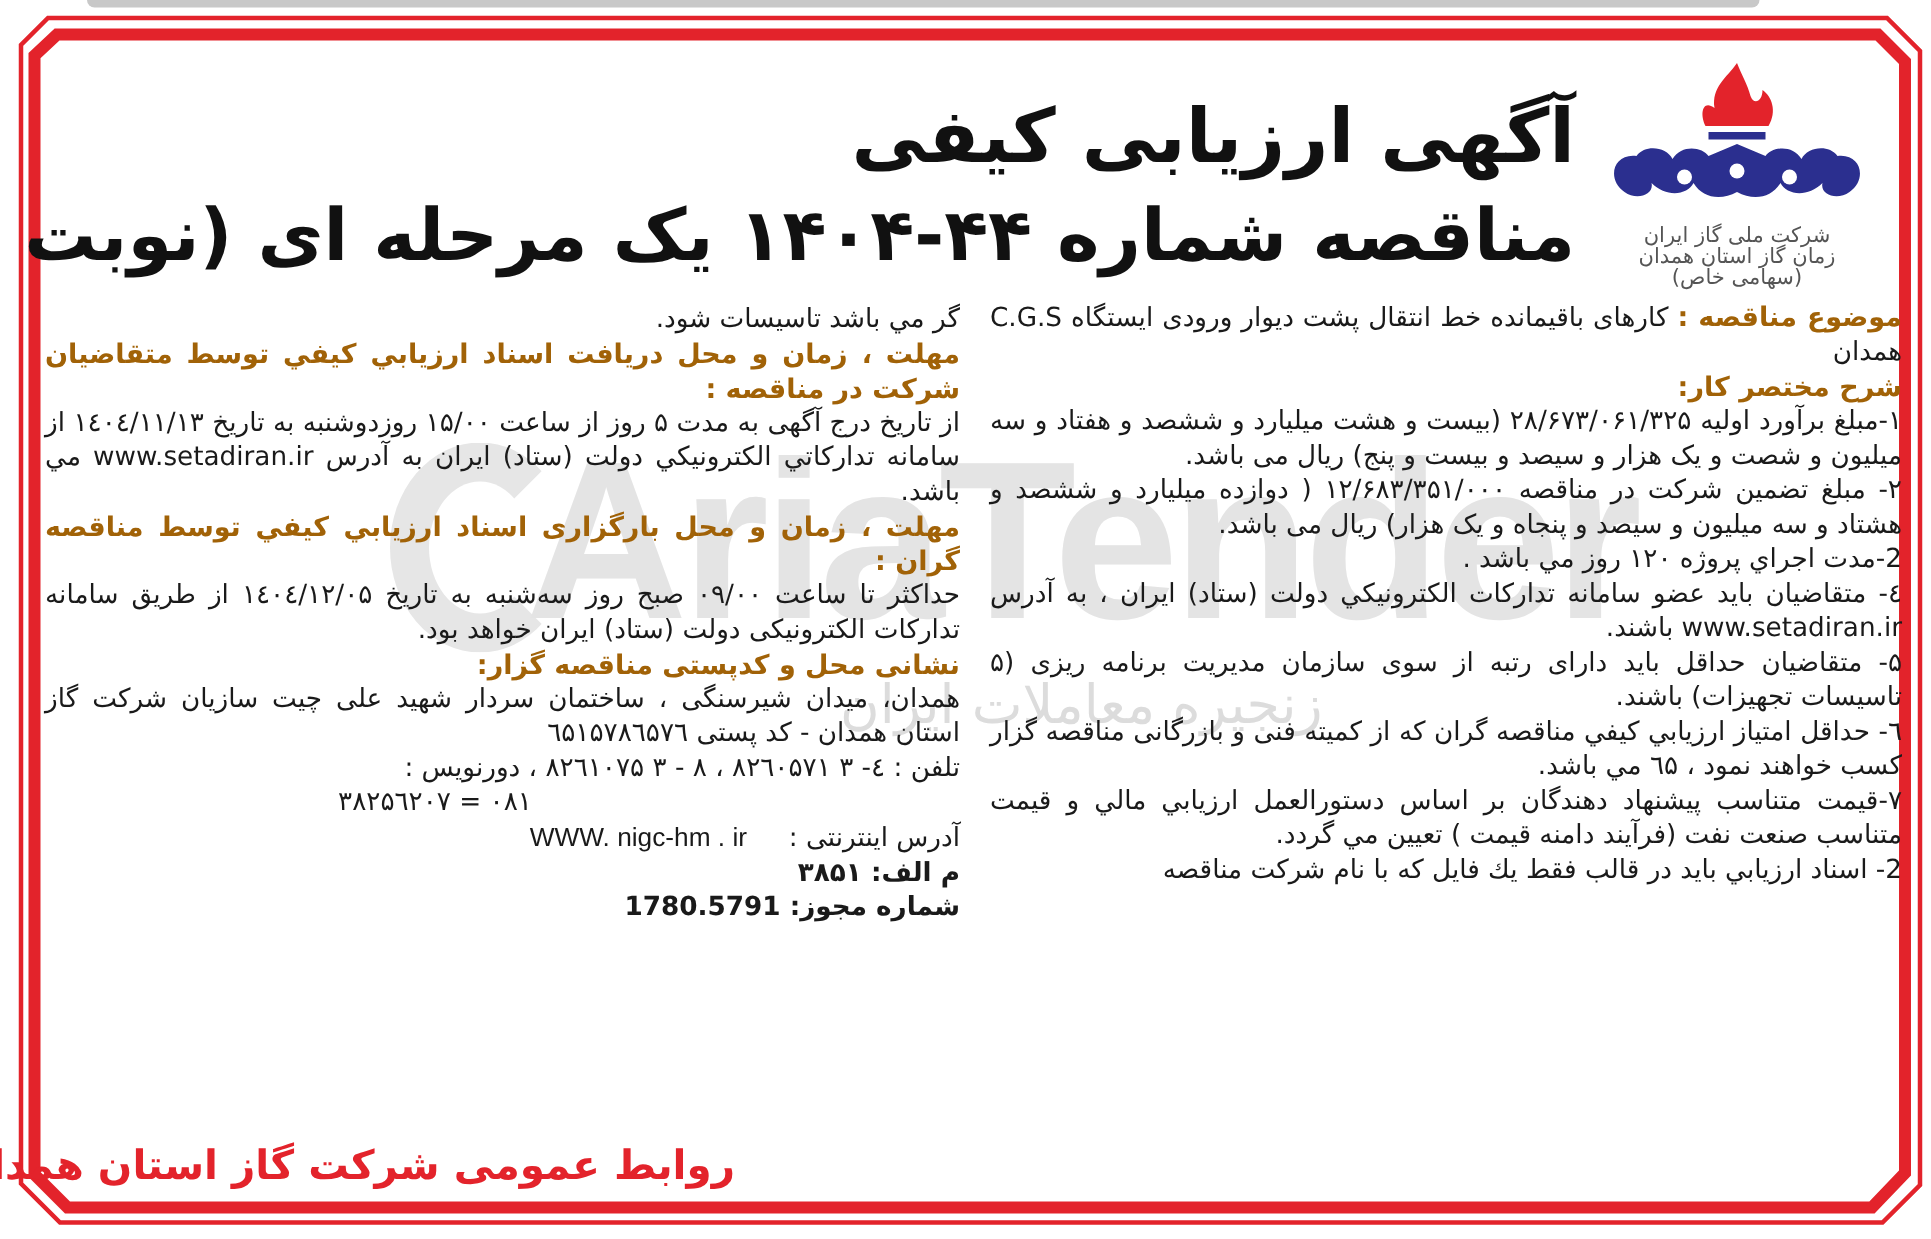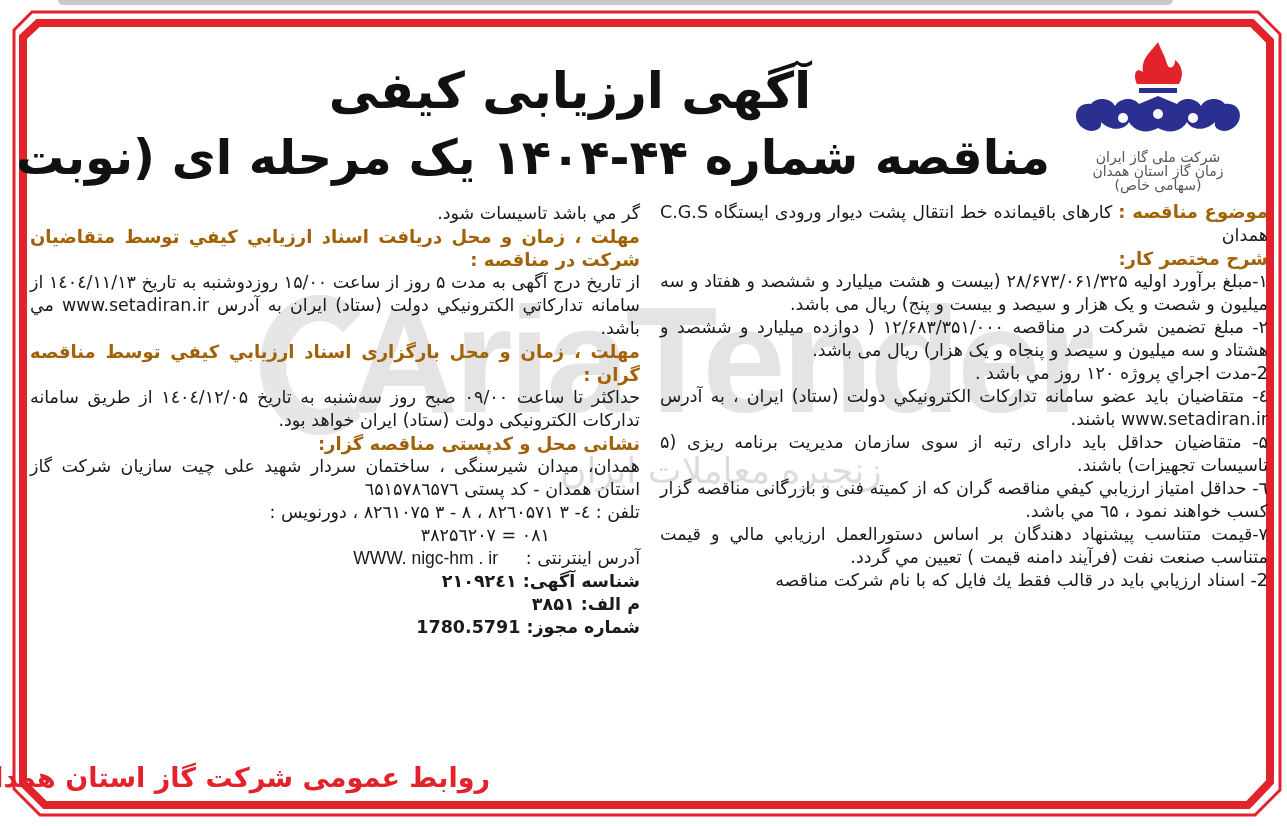--- a/index.html
+++ b/index.html
@@ -5,21 +5,21 @@
   html,body{margin:0;padding:0;background:#ffffff;}
   body{width:1287px;height:826px;position:relative;overflow:hidden;font-family:"DejaVu Sans",sans-serif;}
   .topbar{position:absolute;left:58px;top:0;width:1115px;height:5px;background:#c8c8c8;border-radius:0 0 6px 6px;}
   .frame-svg{position:absolute;left:0;top:0;}
   .watermark{position:absolute;left:260px;top:275px;width:760px;height:240px;pointer-events:none;}
   .wm-logo{position:absolute;left:0;top:20px;width:120px;height:140px;border:26px solid #e6e6e6;border-right-color:transparent;border-radius:50%;box-sizing:border-box;}
   .wm-text{position:absolute;left:90px;top:0;font-family:"Liberation Sans",sans-serif;font-weight:bold;font-size:150px;letter-spacing:-4px;color:#e4e4e4;line-height:170px;}
   .wm-sub{position:absolute;left:300px;top:175px;font-size:36px;letter-spacing:14px;color:#dcdcdc;direction:rtl;white-space:nowrap;}
   .logo{position:absolute;left:1058px;top:38px;width:200px;height:160px;text-align:center;}
   .logo-caption{font-size:14px;color:#555;direction:rtl;line-height:14px;margin-top:-2px;}
-  .title{position:absolute;left:90px;width:960px;text-align:center;direction:rtl;font-family:"DejaVu Sans",sans-serif;font-weight:bold;color:#111;white-space:nowrap;}
+  .title{position:absolute;left:90px;width:960px;text-align:right;direction:rtl;font-family:"DejaVu Sans",sans-serif;font-weight:bold;color:#111;white-space:nowrap;}
   .title1{top:56px;font-size:50px;line-height:70px;}
   .title2{top:122px;font-size:48px;line-height:70px;}
   .col{position:absolute;direction:rtl;text-align:justify;font-size:17.5px;line-height:23px;color:#1a1a1a;}
   .col-right{left:660px;top:200px;width:608px;}
   .col-left{left:30px;top:202px;width:610px;}
   .col p{margin:0;}
   .redhead{color:#a16207;font-weight:bold;font-size:18px;}
   .ltr{direction:ltr;unicode-bidi:embed;font-family:"Liberation Sans",sans-serif;}
   .bold{font-weight:bold;}
   .footer{position:absolute;left:30px;top:758px;width:460px;text-align:right;direction:rtl;color:#e3232b;font-weight:bold;font-size:27px;line-height:40px;white-space:nowrap;}
@@ -78,29 +78,25 @@
 
 <div class="col col-left">
   <p class="right-lines">گر مي باشد تاسیسات شود.</p>
   <p class="redhead">مهلت ، زمان و محل دریافت اسناد ارزیابي کیفي توسط متقاضیان شرکت در مناقصه :</p>
   <p>از تاریخ درج آگهی به مدت ۵ روز از ساعت ۱۵/۰۰ روزدوشنبه به تاریخ ۱٤۰٤/۱۱/۱۳ از سامانه تدارکاتي الکترونیکي دولت (ستاد) ایران به آدرس www.setadiran.ir  مي باشد.</p>
   <p class="redhead">مهلت ، زمان و محل بارگزاری اسناد ارزیابي کیفي توسط مناقصه گران :</p>
   <p>حداکثر تا ساعت ۰۹/۰۰ صبح روز سه‌شنبه به تاریخ ۱٤۰٤/۱۲/۰۵ از طریق سامانه تدارکات الکترونیکی دولت (ستاد) ایران خواهد بود.</p>
   <p class="redhead">نشانی محل و کدپستی مناقصه گزار:</p>
   <p>همدان، میدان شیرسنگی ، ساختمان سردار شهید علی چیت سازیان شرکت گاز استان همدان - کد پستی ٦۵۱۵۷۸٦۵۷٦</p>
   <p class="right-lines">تلفن :  ٤- ۳ ۸۲٦۰۵۷۱  ،  ۸ - ۳ ۸۲٦۱۰۷۵  ،   دورنویس :</p>
-  <p class="right-lines" style="padding-right:90px;">۰۸۱ =  ۳۸۲۵٦۲۰۷</p>
+  <p class="right-lines" style="padding-right:90px;text-align:center;">۰۸۱ =  ۳۸۲۵٦۲۰۷</p>
   <p class="right-lines">
     <span>آدرس اینترنتی :</span>
     &nbsp;&nbsp;&nbsp;
     <span class="ltr">WWW. nigc-hm . ir</span>
-  </p>
-  <p class="right-lines bold">
-    <span>شناسه آگهی:</span>
-    <span>۲۱۰۹۲٤۱</span>
   </p>
   <p class="right-lines bold">
     <span>م الف:</span>
     <span>۳۸۵۱</span>
   </p>
   <p class="right-lines bold">
     <span>شماره مجوز:</span>
     <span>1780.5791</span>
   </p>
 </div>

